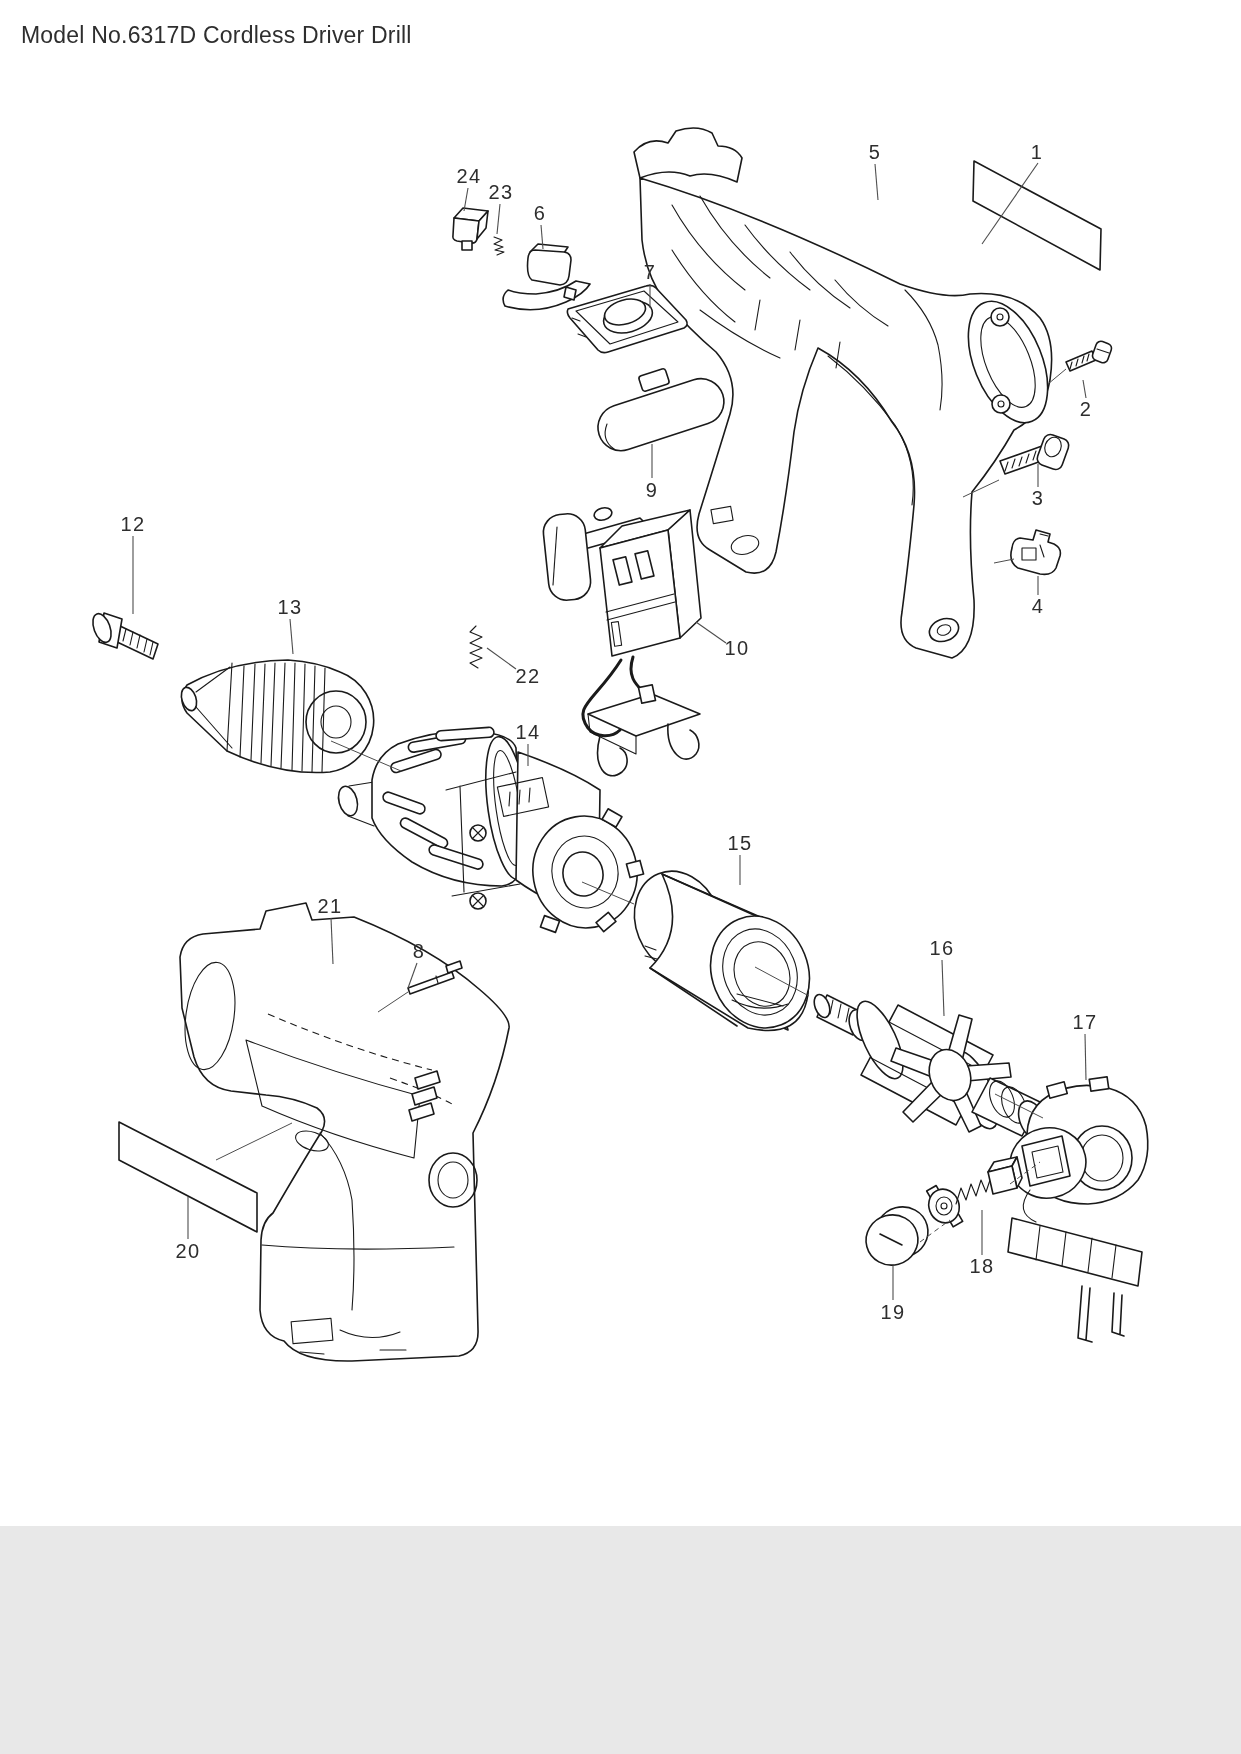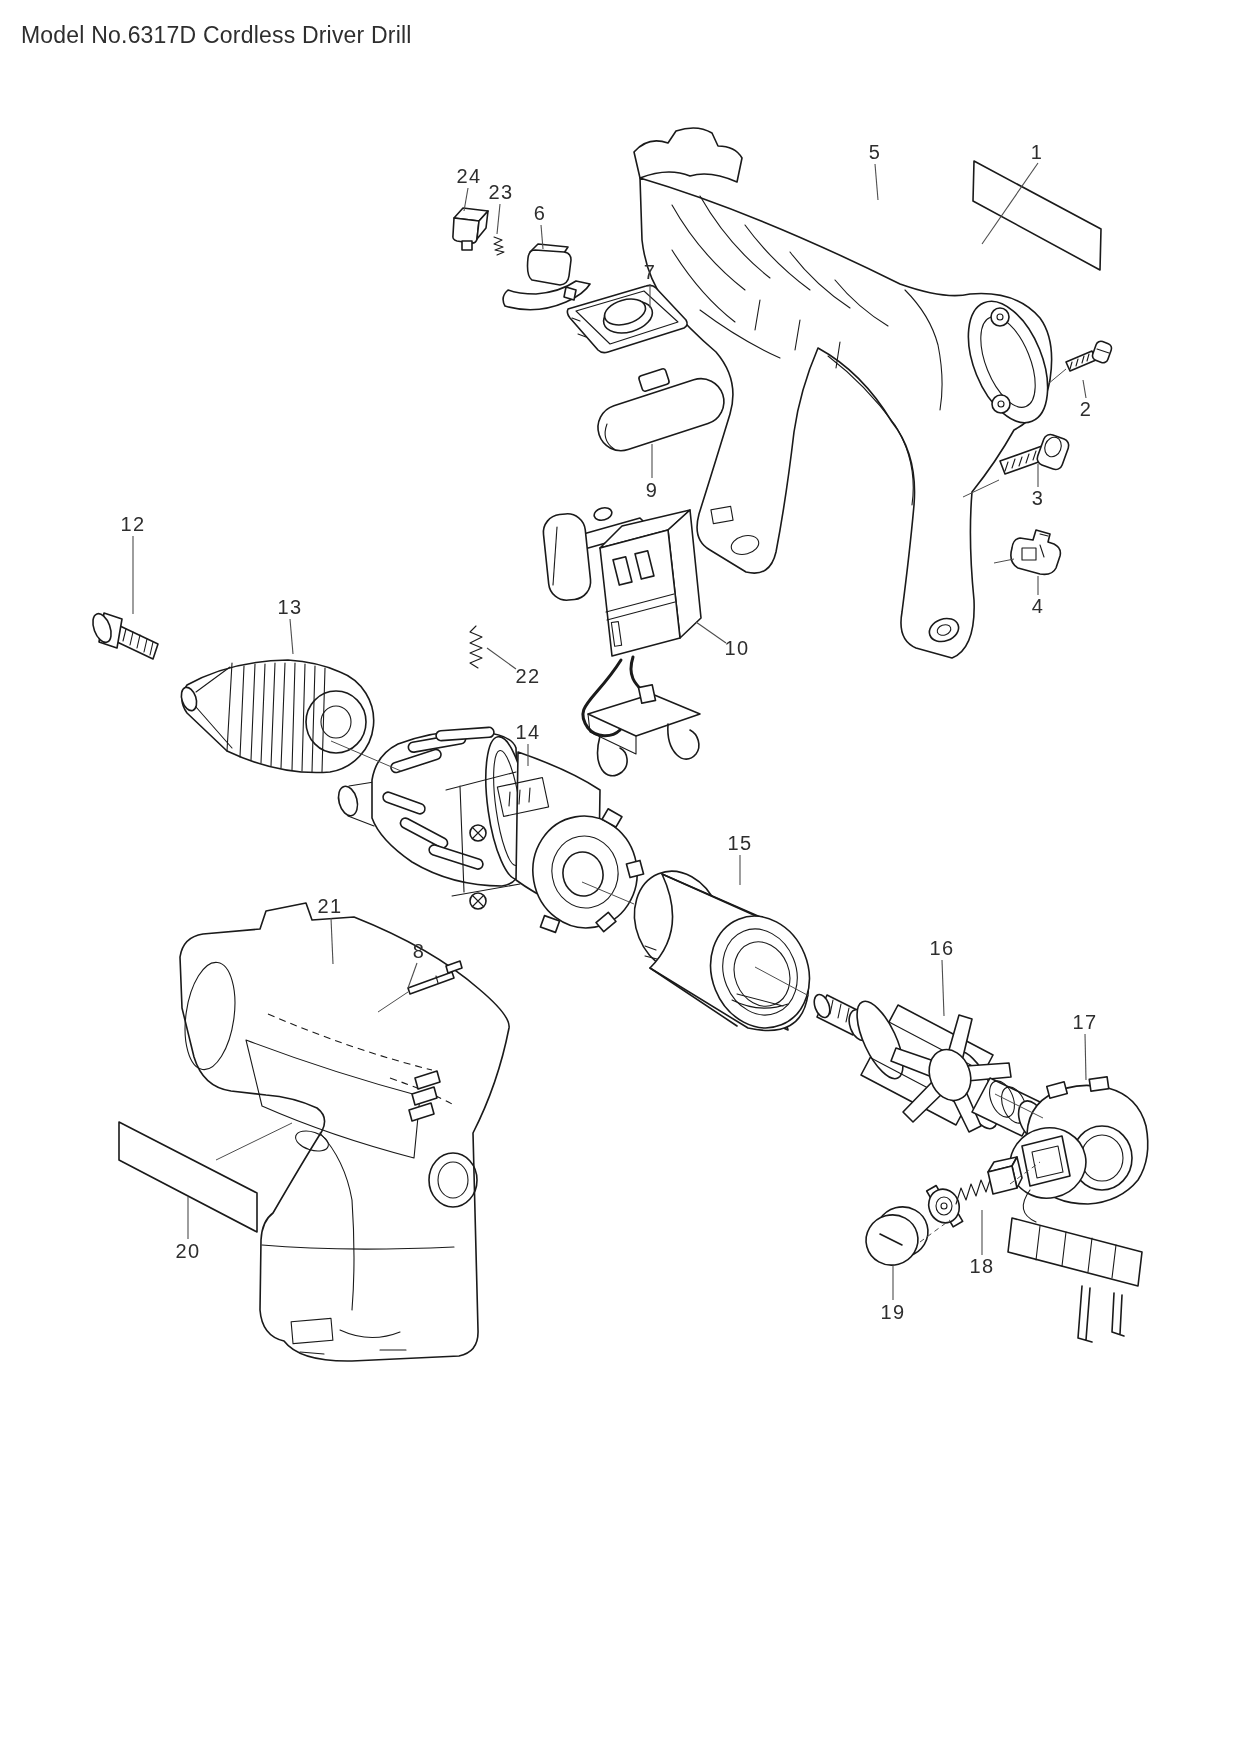--- a/index.html
+++ b/index.html
@@ -1,18 +1,18 @@
 <!DOCTYPE html>
 <html style="--line: #1a1a1a; --leader: #4d4d4d; --text: #2e2e2e; --background: #ffffff;"><head>
 <meta charset="utf-8">
 <style>
   :root { --line:#1a1a1a; --leader:#4d4d4d; --text:#2e2e2e; --background:#ffffff; }
   html,body { margin:0; padding:0; background:#e8e8e8; }
   .page {
-    position:relative; width:1241px; height:1754px;
+    position:relative; width:1241px; height:1526px;
     background:var(--background);
     font-family:"Liberation Sans", sans-serif;
     overflow:hidden; margin:0 auto;
   }
   .title {
     position:absolute; left:21px; top:22px;
     font-size:23px; color:var(--text); letter-spacing:0.2px;
   }
   svg { position:absolute; left:0; top:0; }
   .ln  { fill:none; stroke:var(--line); stroke-width:1.6; stroke-linecap:round; stroke-linejoin:round; }

